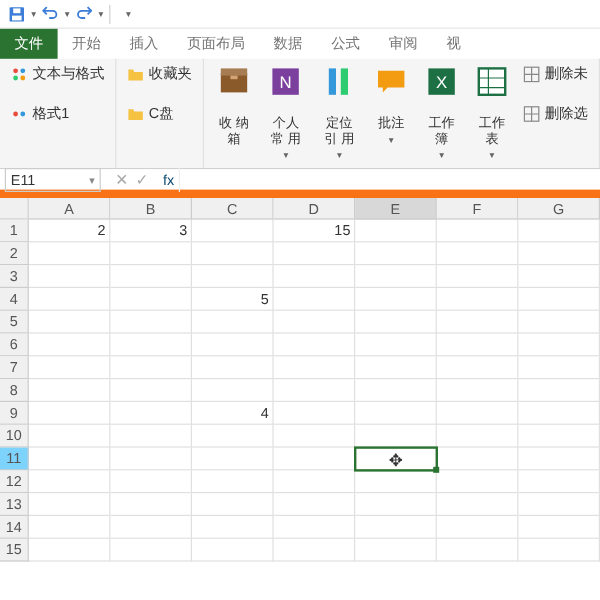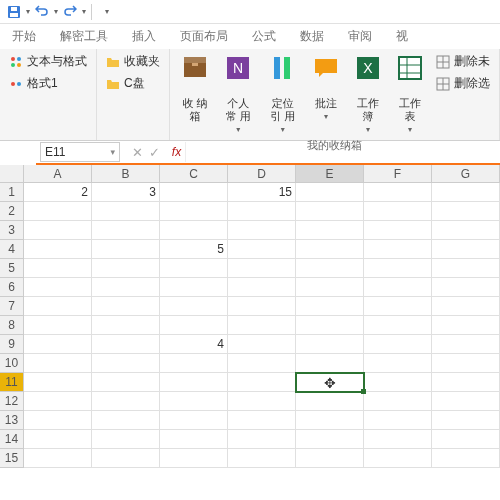--- a/index.html
+++ b/index.html
@@ -8,38 +8,38 @@
 .qat-btn{width:20px;height:20px;display:flex;align-items:center;justify-content:center;cursor:pointer;border-radius:2px;}
 .qat-sep{width:1px;height:16px;background:#d0d0d0;margin:0 3px;}
 .tabs{height:25px;background:#fff;display:flex;align-items:flex-end;}
 .tab{padding:4px 12px;cursor:pointer;font-size:12px;color:#737373;}
 .tab.active{background:#2b7331;color:#fff;}
 .ribbon{height:92px;background:#f5f5f5;border-bottom:1px solid #d0d0d0;display:flex;}
 .rgroup{display:flex;flex-direction:column;padding:2px 6px 0;border-right:1px solid #e0e0e0;}
 .rgroup-body{flex:1;display:flex;align-items:flex-start;gap:4px;}
 .rgroup-label{text-align:center;font-size:11px;color:#666;padding:2px 0;}
 .ritem{display:flex;align-items:center;gap:4px;padding:2px 3px;cursor:pointer;border-radius:2px;white-space:nowrap;font-size:12px;}
-.vstack{display:flex;flex-direction:column;gap:1px;}
+.vstack{display:flex;flex-direction:column;gap:12px;}
 .bigbtn{display:flex;flex-direction:column;align-items:center;padding:2px 4px;cursor:pointer;border-radius:2px;gap:2px;}
 .bigbtn-label{font-size:11px;text-align:center;line-height:13px;margin-top:12px;}
 .ico{display:inline-flex;align-items:center;justify-content:center;}
-.formula-bar{height:24px;border-bottom:2px solid #f97316;display:flex;align-items:center;background:#fff;margin-left:36px;}
+.formula-bar{height:24px;border-bottom:7px solid #f97316;display:flex;align-items:center;background:#fff;}
 .namebox{width:80px;height:20px;border:1px solid #ccc;margin:0 4px;padding:0 4px;font-size:12px;display:flex;align-items:center;justify-content:space-between;}
 .nb-dd{color:#888;font-size:9px;}
 .fb-btns{display:flex;gap:6px;padding:0 8px;color:#aaa;}
 .fb-btn{cursor:pointer;font-size:13px;}
-.fx{font-style:italic;color:#b91c1c;padding:0 4px;}
+.fx{color:#0c4a6e;padding:0 4px;}
 .grid{position:relative;}
 .corner{position:absolute;left:0;top:0;width:24px;height:18px;background:#f0f0f0;border-right:1px solid #ccc;border-bottom:1px solid #ccc;}
 .colheads{position:absolute;left:24px;top:0;height:18px;display:flex;}
 .colhead{width:68px;border-right:1px solid #ccc;border-bottom:1px solid #ccc;background:#f0f0f0;text-align:center;line-height:18px;color:#555;font-size:12px;}
 .colhead.sel{background:#d8d8d8;}
 .rowheads{position:absolute;left:0;top:18px;width:24px;}
 .rowhead{height:19px;border-right:1px solid #ccc;border-bottom:1px solid #ccc;background:#f0f0f0;text-align:center;line-height:19px;color:#555;font-size:12px;}
-.rowhead.sel{background:#eab308;}
+.rowhead.sel{background:#7dd3fc;}
 .cells{position:absolute;left:24px;top:18px;}
 .row{display:flex;}
 .cell{width:68px;height:19px;border-right:1px solid #e0e0e0;border-bottom:1px solid #e0e0e0;padding:0 3px;text-align:right;line-height:18px;font-size:12px;}
 .cell.selected{outline:2px solid #2b7331;outline-offset:-1px;position:relative;}
 .cell.selected::after{content:"";position:absolute;right:-3px;bottom:-3px;width:5px;height:5px;background:#2b7331;}
 .cursor{position:absolute;font-size:14px;pointer-events:none;}
 .dd-arrow{font-size:8px;color:#666;}
 </style>
 </head>
 <body>
@@ -71,26 +71,26 @@
       </span>
     </div>
   <span class="dd-arrow">▾</span>
   <div class="qat-sep"></div>
   <div class="qat-btn">
       <span class="dd-arrow">▾</span>
     </div>
 </div>
 
 <div class="tabs">
+  <div class="tab active">文件</div>
   <div class="tab">开始</div>
-  <div class="tab">解密工具</div>
   <div class="tab">插入</div>
   <div class="tab">页面布局</div>
+  <div class="tab">数据</div>
   <div class="tab">公式</div>
-  <div class="tab">数据</div>
   <div class="tab">审阅</div>
   <div class="tab">视</div>
 </div>
 
 <div class="ribbon">
   <div class="rgroup">
     <div class="rgroup-body">
       <div class="vstack">
         <div class="ritem">
             <span class="ico">
@@ -223,21 +223,20 @@
               <svg width="14" height="14">
                 <rect x="1" y="1" width="12" height="12" fill="none" stroke="#888"></rect>
                 <line x1="1" y1="7" x2="13" y2="7" stroke="#888"></line>
                 <line x1="7" y1="1" x2="7" y2="13" stroke="#888"></line>
               </svg>
             </span>
             <span>删除选</span>
           </div>
       </div>
     </div>
-    <div class="rgroup-label">我的收纳箱</div>
   </div>
 </div>
 
 <div class="formula-bar">
   <div class="namebox">
     <span>E11</span>
     <span class="nb-dd">▾</span>
   </div>
   <div class="fb-btns">
     <span class="fb-btn"><span>✕</span></span>

